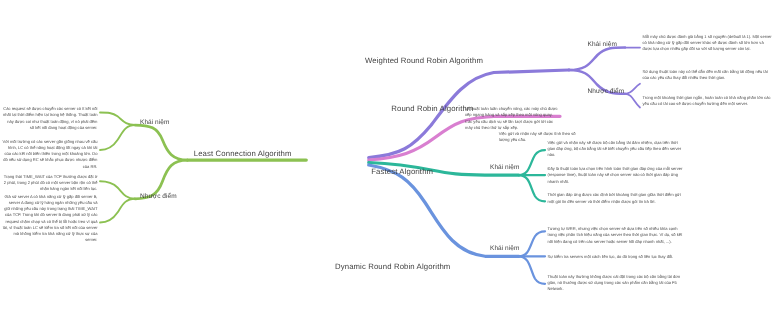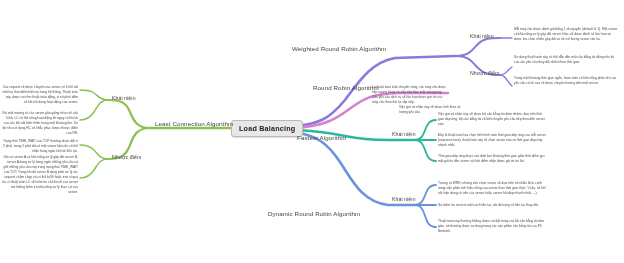--- a/index.html
+++ b/index.html
@@ -82,21 +82,20 @@
     <path d="M415,140 C424,140 424,130 428,124 C430,121 432,120 436,120" stroke="#2cb79a" stroke-width="1.8" fill="none" stroke-linecap="round"></path>
     <path d="M415,140 L436,140" stroke="#2cb79a" stroke-width="1.8" fill="none" stroke-linecap="round"></path>
     <path d="M415,140 C424,140 424,150 428,157 C430,160 432,161 436,161" stroke="#2cb79a" stroke-width="1.8" fill="none" stroke-linecap="round"></path>
 
     <path d="M295,132 C318,136 328,144 340,162 C352,180 362,202 388,205 L415,205" stroke="#6a93de" stroke-width="2.6" fill="none" stroke-linecap="round"></path>
     <path d="M415,205 C424,205 424,195 428,189 C430,186 432,185 436,185" stroke="#6a93de" stroke-width="1.8" fill="none" stroke-linecap="round"></path>
     <path d="M415,205 L436,205" stroke="#6a93de" stroke-width="1.8" fill="none" stroke-linecap="round"></path>
     <path d="M415,205 C424,205 424,216 428,223 C430,226 432,227 436,227" stroke="#6a93de" stroke-width="1.8" fill="none" stroke-linecap="round"></path>
   </svg>
 
-  <div class="node root" style="left:231px;top:120px;">Load Balancing</div>
 
   <div class="node branch-label c-dark" style="left:155px;top:120px;">Least Connection Algorithm</div>
 
   <div class="node sub-label c-dark" style="left:112px;top:95px;">Khái niệm</div>
   <div class="node sub-label c-dark" style="left:112px;top:154px;">Nhược điểm</div>
 
   <div class="leaf rt" style="left:2px;top:85px;width:76px;">Các request sẽ được chuyển các server có ít kết nối nhất tại thời điểm hiện tại trong hệ thống. Thuật toán này được coi như thuật toán động, vì nó phải đếm số kết nối đang hoạt động của server.</div>
   <div class="leaf rt" style="left:2px;top:111px;width:76px;">Với môi trường có các server gần giống nhau về cấu hình, LC có thể nâng hoạt động tốt ngay cả khi tải của các kết nối biến thiên trong một khoảng lớn. Do đó nếu sử dụng RC sẽ khắc phục được nhược điểm của RR.</div>
   <div class="leaf rt" style="left:2px;top:139px;width:76px;">Trạng thái TIME_WAIT của TCP thường được đặt ở 2 phút, trong 2 phút đó có một server bận rộn có thể nhận hàng ngàn kết nối liên tục.</div>
   <div class="leaf rt" style="left:2px;top:155px;width:76px;">Giả sử server A có khả năng xử lý gấp đôi server B, server A đang xử lý hàng ngàn những yêu cầu và giữ những yêu cầu này trong trạng thái TIME_WAIT của TCP. Trong khi đó server B đang phải xử lý các request chậm chạp và có thể bị lỗi hoặc treo vì quá tải, vì thuật toán LC sẽ kiểm tra số kết nối của server mà không kiểm tra khả năng xử lý thực sự của server.</div>

